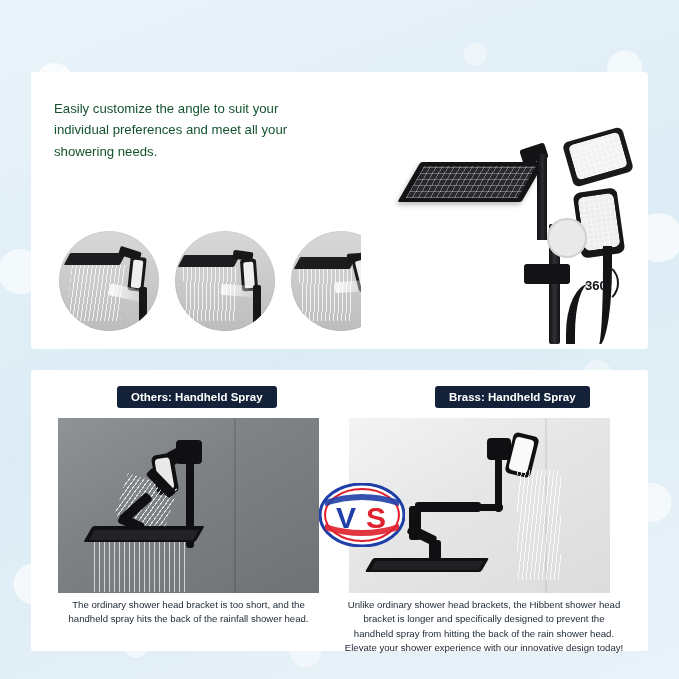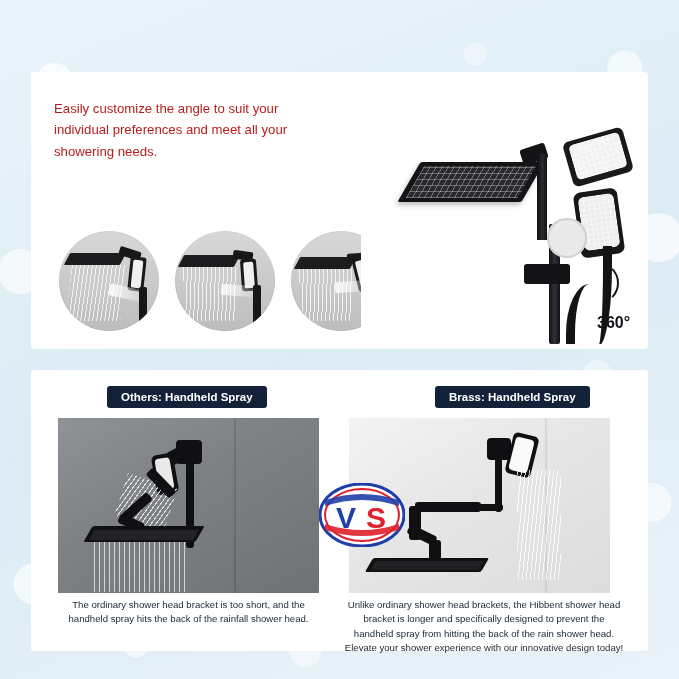--- a/index.html
+++ b/index.html
@@ -58,21 +58,21 @@
   #top-card {
     left: 31px; top: 72px;
     width: 617px; height: 277px;
   }
   .top-copy {
     position: absolute;
     left: 23px; top: 26px;
     width: 280px;
     font-size: 13.2px;
     line-height: 1.62;
-    color: #b91c1c;
+    color: #14532d;
   }
   
   .thumbs {
     position: absolute;
     left: 28px; top: 159px;
     display: flex;
     gap: 16px;
   }
   .thumb {
     position: relative;
@@ -227,43 +227,42 @@
   .angle-arc {
     position: absolute;
     left: 216px; top: 184px;
     width: 38px; height: 38px;
     border: 2px solid #16171a;
     border-radius: 50%;
     clip-path: polygon(50% 50%, 100% 0, 100% 100%);
   }
   .angle-label {
     position: absolute;
-    left: 236px; top: 200px;
-    font-size: 16px;
+    left: 224px; top: 200px;
+    font-size: 13px;
     font-weight: bold;
     color: #101216;
-    margin-top: 36px;
   }
   
   #bottom-card {
     left: 31px; top: 370px;
     width: 617px; height: 281px;
   }
   .badge {
     position: absolute;
     top: 16px;
     background: #132238;
     color: #ffffff;
     font-size: 11.5px;
     font-weight: bold;
     padding: 5px 14px;
     border-radius: 3px;
     white-space: nowrap;
   }
-  #badge-others { left: 76px; }
+  #badge-others { left: 86px; }
   #badge-ours   { left: 404px; }
   .photo {
     position: absolute;
     top: 48px;
     width: 261px;
     height: 175px;
     overflow: hidden;
   }
   #photo-others { left: 27px; background: linear-gradient(150deg,#8f9296 0%, #7f8285 40%, #6f7275 100%); }
   #photo-ours   { left: 318px; background: linear-gradient(150deg,#f3f3f3 0%, #e6e6e6 45%, #dcdcdc 100%); }

